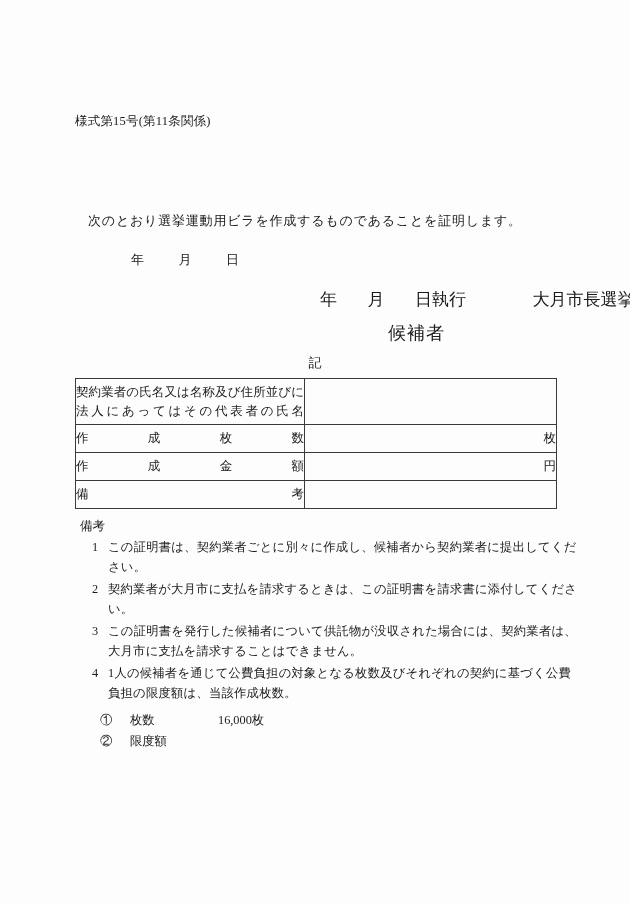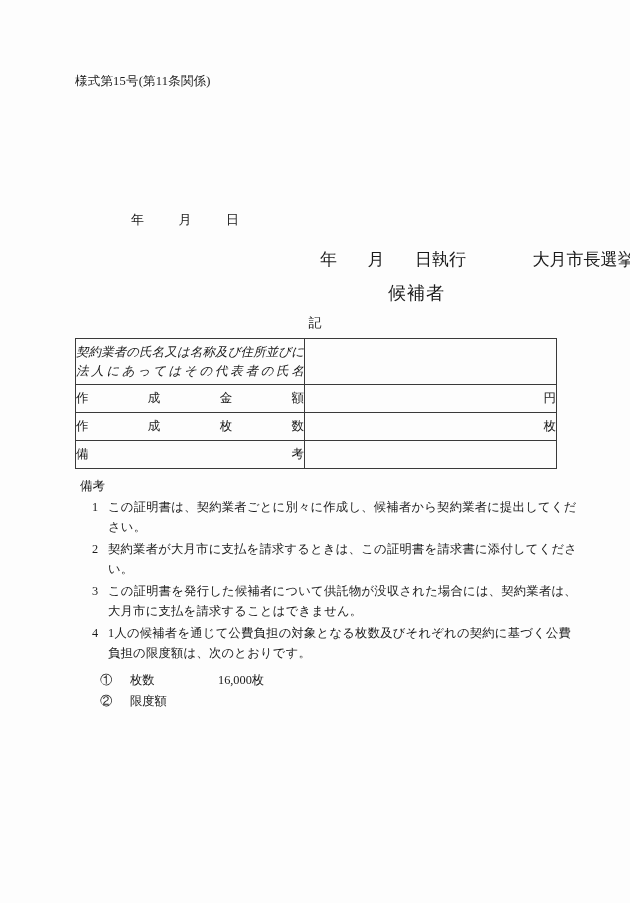--- a/index.html
+++ b/index.html
@@ -12,20 +12,21 @@
     background: #fdfdfd;
     font-family: "Liberation Serif", "DejaVu Serif", serif;
     color: #1a1a1a;
     position: relative;
     overflow: hidden;
   }
   .page {
     position: absolute;
     inset: 0;
     padding: 16px;
+    margin-top: 40px;
   }
 
   
   .abs { position: absolute; white-space: nowrap; }
 
   
   .form-no {
     left: 75px;
     top: 73px;
     font-size: 12.5px;
@@ -93,21 +94,20 @@
     vertical-align: middle;
   }
   .col-label { width: 229px; }
   .col-value { width: 252px; }
 
   .cell-label-2line {
     padding: 6px 6px 7px 8px;
     line-height: 1.45;
     text-align: justify;
     text-align-last: justify;
-    font-style: italic;
   }
   .cell-label-2line span { display: block; }
 
   .cell-label-spread {
     height: 27px;
     padding: 0 8px;
     text-align: justify;
     text-align-last: justify;
     white-space: nowrap;
   }
@@ -178,20 +178,21 @@
   }
 </style>
 </head>
 <body>
 
 <div class="page">
 
   <div class="abs form-no">様式第15号(第11条関係)</div>
 
 
+  <div class="abs statement">次のとおり選挙運動用ビラを作成するものであることを証明します。</div>
 
   <div class="abs date-line-left">
     <span>年</span>
     <span class="sp-wide"></span>
     <span>月</span>
     <span class="sp-wide"></span>
     <span>日</span>
   </div>
 
   <div class="abs date-line-right">
@@ -216,36 +217,36 @@
     <tbody>
       <tr>
         <td class="cell-label-2line">
           <span>契約業者の氏名又は名称及び住所並びに</span>
           <span>法人にあってはその代表者の氏名</span>
         </td>
         <td class="cell-value cell-value-tall"></td>
       </tr>
       <tr>
         <td class="cell-label-spread">
+          <span>作成枚数</span>
+        </td>
+        <td class="cell-value">
+          <span>枚</span>
+        </td>
+      </tr>
+      <tr>
+        <td class="cell-label-spread">
           <span>作成金額</span>
         </td>
         <td class="cell-value">
           <span>円</span>
         </td>
       </tr>
       <tr>
         <td class="cell-label-spread">
-          <span>作成枚数</span>
-        </td>
-        <td class="cell-value">
-          <span>枚</span>
-        </td>
-      </tr>
-      <tr>
-        <td class="cell-label-spread">
           <span>備考</span>
         </td>
         <td class="cell-value cell-value-blank"></td>
       </tr>
     </tbody>
   </table>
 
   <div class="notes">
     <div class="notes-heading">備考</div>
 
@@ -259,21 +260,21 @@
       <div class="note-body">契約業者が大月市に支払を請求するときは、この証明書を請求書に添付してください。</div>
     </div>
 
     <div class="note-item">
       <div class="note-num">3</div>
       <div class="note-body">この証明書を発行した候補者について供託物が没収された場合には、契約業者は、大月市に支払を請求することはできません。</div>
     </div>
 
     <div class="note-item">
       <div class="note-num">4</div>
-      <div class="note-body">1人の候補者を通じて公費負担の対象となる枚数及びそれぞれの契約に基づく公費負担の限度額は、次のとおりです。</div>
+      <div class="note-body">1人の候補者を通じて公費負担の対象となる枚数及びそれぞれの契約に基づく公費負担の限度額は、当該作成枚数。</div>
     </div>
 
     <div class="sub-list">
       <div class="sub-item">
         <div class="sub-marker">①</div>
         <div class="sub-label">枚数</div>
         <div class="sub-value">16,000枚</div>
       </div>
       <div class="sub-item">
         <div class="sub-marker">②</div>

